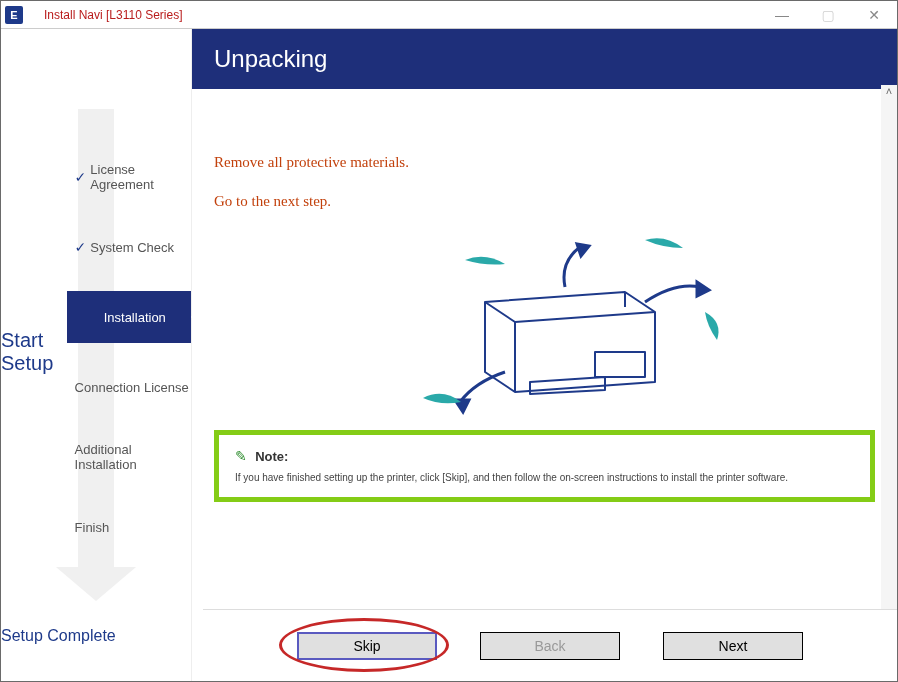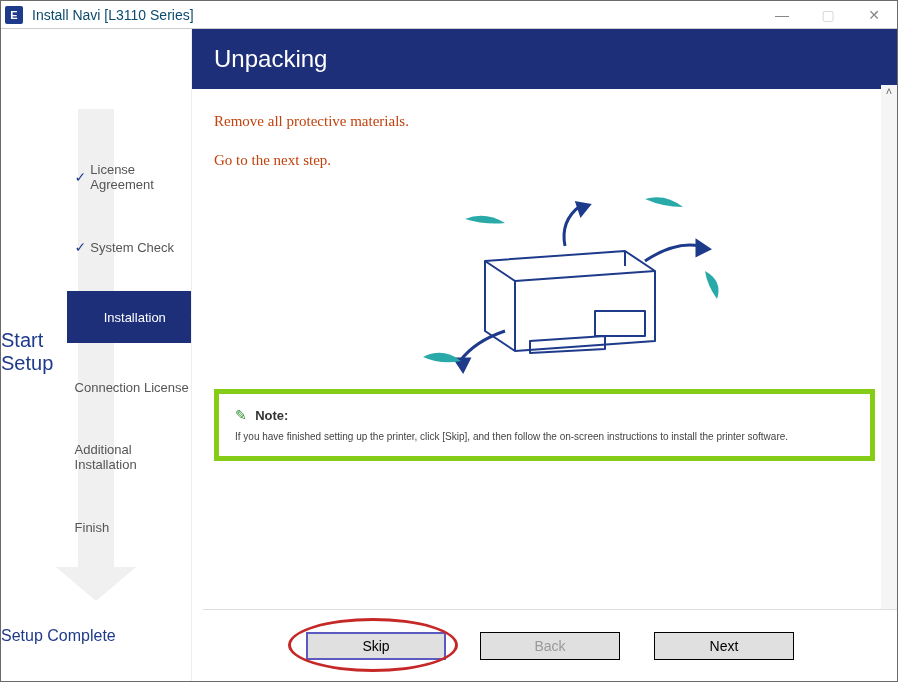--- a/index.html
+++ b/index.html
@@ -1,45 +1,45 @@
 <!DOCTYPE html>
 <html><head>
   <meta charset="utf-8">
   <style>
     * { box-sizing: border-box; margin: 0; padding: 0; }
     body { font-family: "Segoe UI", Tahoma, sans-serif; background: #fff; }
     .window { width: 898px; height: 682px; border: 1px solid #6a6a6a; background: #fff; position: relative; }
     .titlebar { height: 28px; background: #fff; display: flex; align-items: center; border-bottom: 1px solid #ccc; }
     .titlebar-icon { width: 18px; height: 18px; background: #1e3a8a; color: #fff; font-size: 11px; font-weight: bold; display: flex; align-items: center; justify-content: center; margin-left: 4px; border-radius: 2px; }
-    .titlebar-text { font-size: 14px; margin-left: 9px; color: #0c4a6e; }
+    .titlebar-text { font-size: 12px; margin-left: 21px; color: #b91c1c; }
     .titlebar-controls { margin-left: auto; display: flex; }
     .titlebar-btn { width: 46px; height: 28px; display: flex; align-items: center; justify-content: center; color: #888; font-size: 14px; }
     .body { display: flex; height: calc(100% - 28px); }
     .sidebar { width: 190px; background: #fff; display: flex; flex-direction: row; align-items: center; padding-top: 12px; position: relative; }
     .sidebar-header { color: #1e3a8a; font-size: 20px; margin-bottom: 18px; }
     .sidebar-footer { color: #1e3a8a; font-size: 16px; position: absolute; bottom: 36px; }
     .arrow-trunk { width: 36px; background: #f0f0f0; position: absolute; top: 80px; bottom: 110px; left: 77px; z-index: 0; }
     .arrow-head { position: absolute; bottom: 80px; left: 55px; width: 0; height: 0; border-left: 40px solid transparent; border-right: 40px solid transparent; border-top: 34px solid #f0f0f0; z-index: 0; }
     .steps { width: 100%; z-index: 1; }
     .step { height: 52px; display: flex; align-items: center; font-size: 13px; color: #555; padding-left: 8px; position: relative; margin-bottom: 18px; }
     .step .check { color: #1e3a8a; font-size: 14px; margin-right: 4px; }
     .step.active { background: #1e2f7a; color: #fff; padding-left: 12px; justify-content: center; }
     .step.active::after { content: ""; position: absolute; right: -26px; top: 0; width: 0; height: 0; border-top: 26px solid transparent; border-bottom: 26px solid transparent; border-right: 26px solid #fff; }
-    .main { flex: 1; display: flex; flex-direction: column; position: relative; border-left: 1px solid #eee; }
+    .main { flex: 1; display: flex; flex-direction: column; position: relative; border-left: 1px solid #eee; gap: 41px; }
     .main-header { background: #1e2f7a; color: #fff; font-size: 24px; padding: 16px 22px; }
     .content { padding: 24px 22px; position: relative; flex: 1; overflow: hidden; }
     .content p { font-family: Liberation Serif, serif; font-size: 15px; color: #c2410c; margin-bottom: 22px; }
     .illus { width: 400px; height: 180px; margin: 0 auto; position: relative; }
     .note-box { border: 5px solid #84cc16; padding: 12px 16px; margin-top: 18px; font-family: Verdana, sans-serif; }
     .note-box .note-label { font-weight: bold; font-size: 13px; color: #333; }
     .note-box .pencil { color: #2a8a2a; font-size: 14px; margin-right: 4px; }
     .note-box .note-body { font-size: 10px; color: #444; margin-top: 6px; line-height: 1.4; }
     .scrollbar { position: absolute; right: 0; top: 56px; bottom: 72px; width: 16px; background: #f5f5f5; }
     .scroll-arrow { height: 16px; color: #666; font-size: 11px; text-align: center; }
-    .button-bar { position: absolute; bottom: 0; left: 202px; right: 0; height: 72px; border-top: 1px solid #ddd; display: flex; align-items: center; justify-content: center; gap: 34px; }
+    .button-bar { position: absolute; bottom: 0; left: 202px; right: 0; height: 72px; border-top: 1px solid #ddd; display: flex; align-items: center; justify-content: center; gap: 43px; }
     .btn { width: 140px; height: 28px; background: #e0e0e0; border: 1px solid #000000; font-size: 14px; display: flex; align-items: center; justify-content: center; cursor: pointer; }
     .btn.skip { border: 2px solid #5a5ac0; }
     .btn.disabled { color: #999; }
     .annotation { position: absolute; border: 3px solid #c62828; border-radius: 50%; width: 170px; height: 54px; pointer-events: none; }
   </style>
 </head>
 <body>
 
 <div class="window">
   <div class="titlebar">

